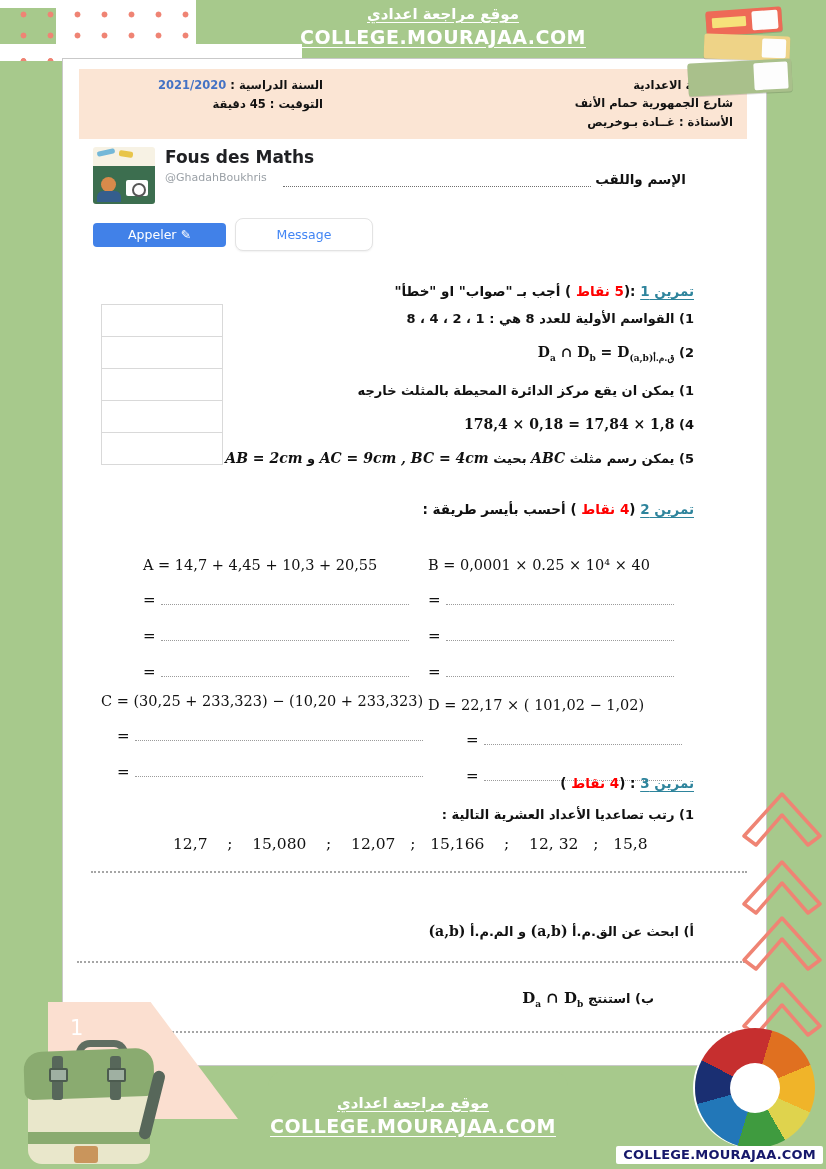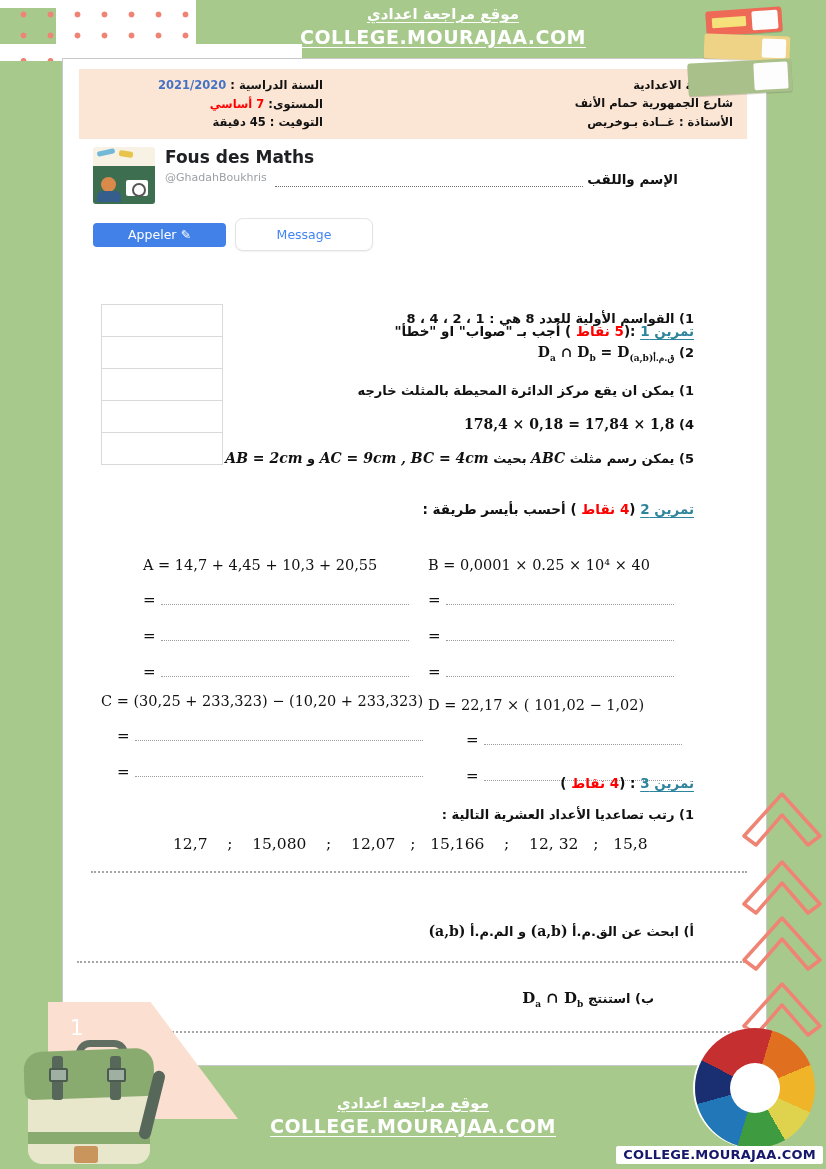--- a/index.html
+++ b/index.html
@@ -51,34 +51,34 @@
   .avatar .doodle1{position:absolute;left:4px;top:3px;width:18px;height:5px;background:#74b8d8;border-radius:2px;transform:rotate(-12deg);}
   .avatar .doodle2{position:absolute;left:26px;top:4px;width:14px;height:6px;background:#e8c54a;border-radius:2px;transform:rotate(8deg);}
   .profile-name{position:absolute;left:72px;top:2px;font-size:17px;font-weight:bold;color:#202124;}
   .profile-handle{position:absolute;left:72px;top:26px;font-size:11px;color:#9aa0a6;}
   .btn-call{position:absolute;left:30px;top:164px;width:133px;height:24px;background:#4181e8;border-radius:4px;color:#ffffff;
     font-size:12.5px;text-align:center;line-height:24px;cursor:pointer;}
   .btn-message{position:absolute;left:172px;top:159px;width:136px;height:31px;background:#ffffff;border:1px solid #e3e3e3;
     border-radius:8px;color:#4285f4;font-size:12.5px;text-align:center;line-height:31px;cursor:pointer;box-shadow:0 1px 2px rgba(0,0,0,.06);}
 
   
-  .name-line{position:absolute;right:88px;top:112px;direction:rtl;display:flex;align-items:flex-end;}
+  .name-line{position:absolute;right:80px;top:112px;direction:rtl;display:flex;align-items:flex-end;}
   .name-label{font-size:13.5px;font-weight:bold;color:#111;}
   .dot-fill{display:inline-block;width:308px;height:15px;border-bottom:1.6px dotted #6f6f6f;margin-right:4px;}
 
   
   .ex-title{position:absolute;right:72px;direction:rtl;font-size:13.5px;font-weight:bold;color:#111;}
   .ex-name{color:#2e849c;text-decoration:underline;text-underline-offset:3px;}
   .pts{color:#ff0000;}
   .arq{font-size:13px;font-weight:bold;color:#111;direction:rtl;text-align:right;}
   .math{font-family:"DejaVu Serif","Liberation Serif",serif;font-size:14px;direction:ltr;unicode-bidi:isolate;display:inline-block;}
   .math sub{font-size:9px;}
   .math-it{font-style:italic;}
 
-  .ex1-title{top:224px;margin-top:40px;}
+  .ex1-title{top:224px;}
   .answer-boxes{position:absolute;left:38px;top:246px;}
   .answer-box{width:120px;height:31px;background:#ffffff;border:1px solid #d9d9d9;margin-top:-1px;}
   .ex1-questions{position:absolute;right:72px;top:250px;width:560px;}
   .ex1-questions .arq{margin-bottom:13px;line-height:20px;}
 
   .ex2-title{top:442px;}
   .calc-col{position:absolute;margin-top:38px;}
   .colA{left:80px;top:460px;width:285px;}
   .colB{left:365px;top:460px;width:290px;}
   .colC{left:38px;top:596px;width:335px;}
@@ -172,21 +172,20 @@
   <div class="sheet">
 
     <div class="peach-box">
       <div class="school">
         <div>المدرسة الاعدادية</div>
         <div>شارع الجمهورية  حمام الأنف</div>
         <div>الأستاذة : غــادة بـوخريص</div>
       </div>
       <div class="info-block">
         <div><span>السنة الدراسية : </span><span class="v-blue">2021/2020</span></div>
-        <div><span>المستوى: </span><span class="v-red">7 أساسي</span></div>
         <div><span>التوقيت : </span><span>45 دقيقة</span></div>
       </div>
     </div>
 
     <div class="profile">
       <div class="avatar">
         <div class="doodle1"></div>
           <div class="doodle2"></div>
         <div class="board"></div>
           <div class="head"></div>

